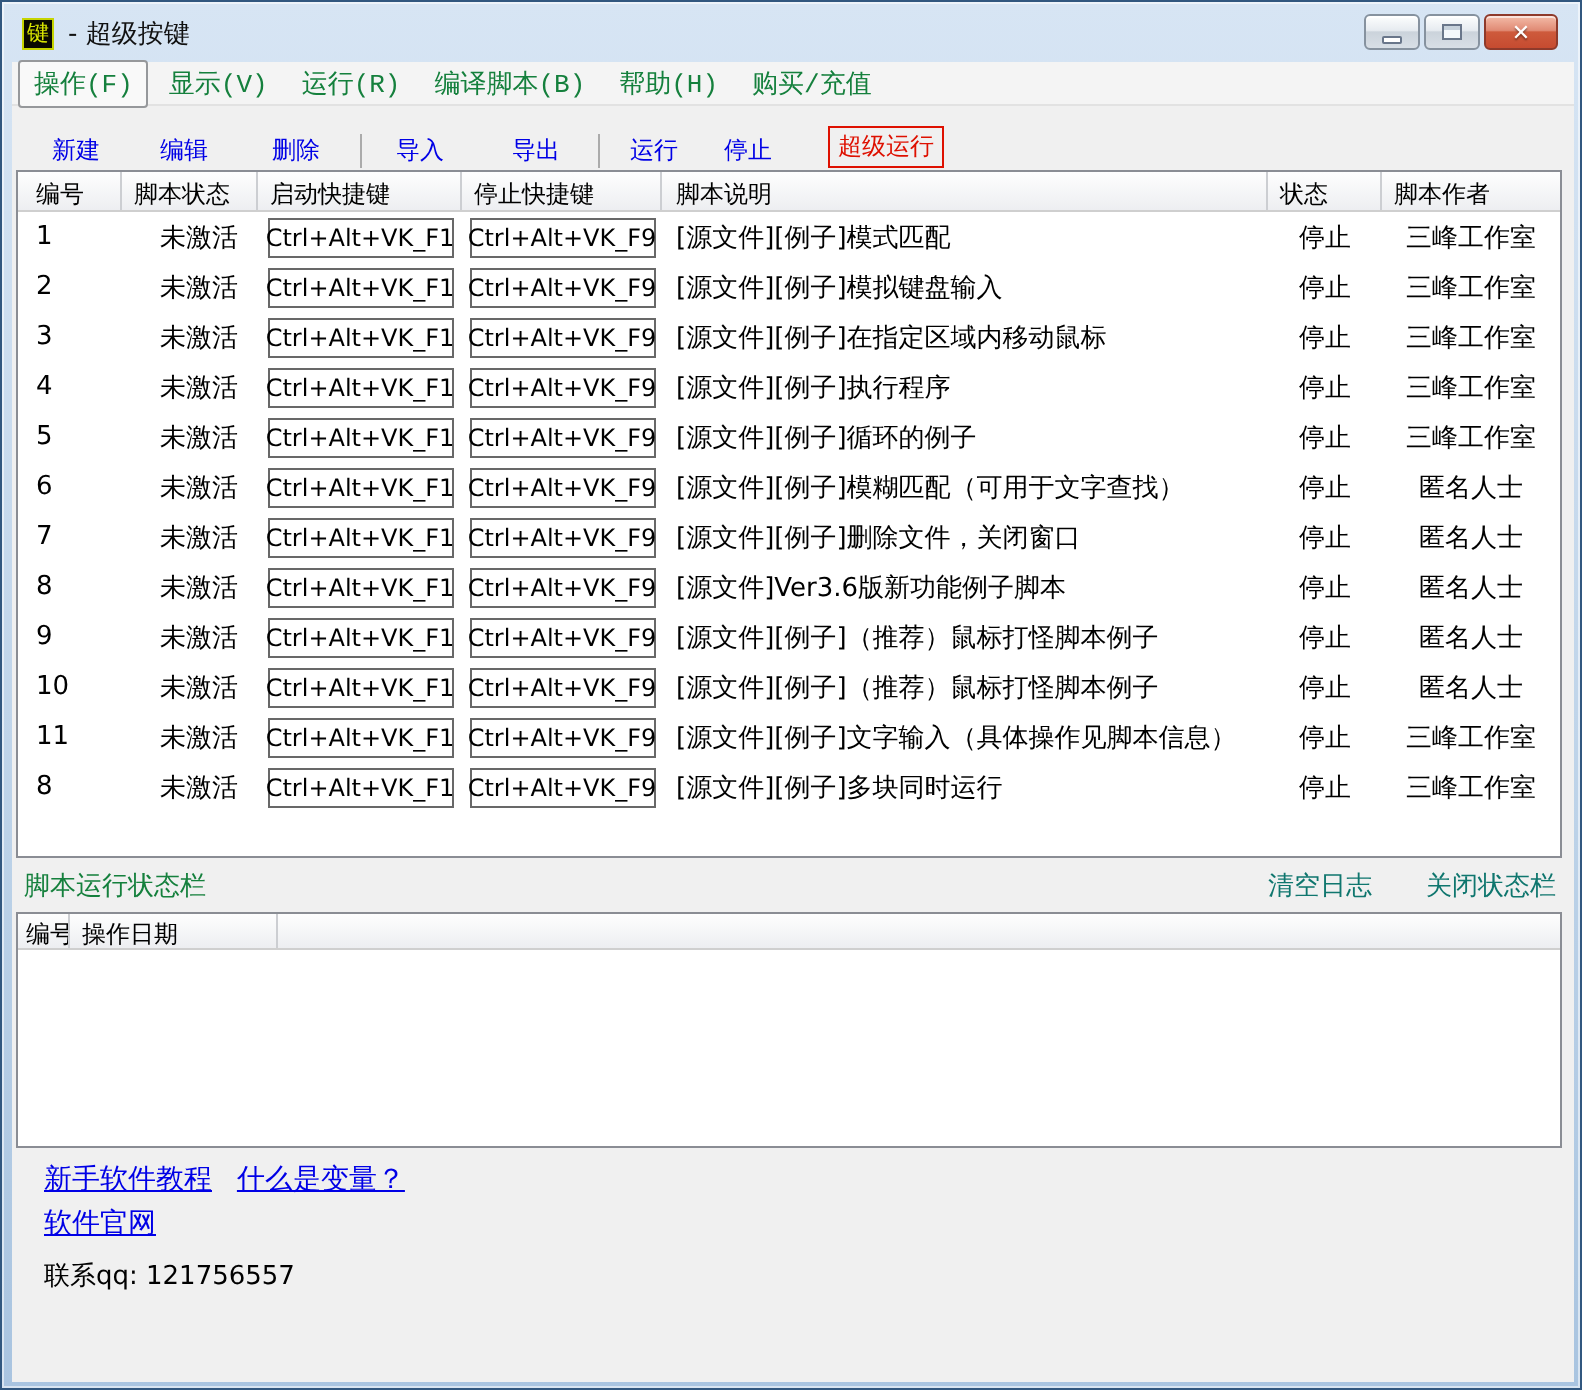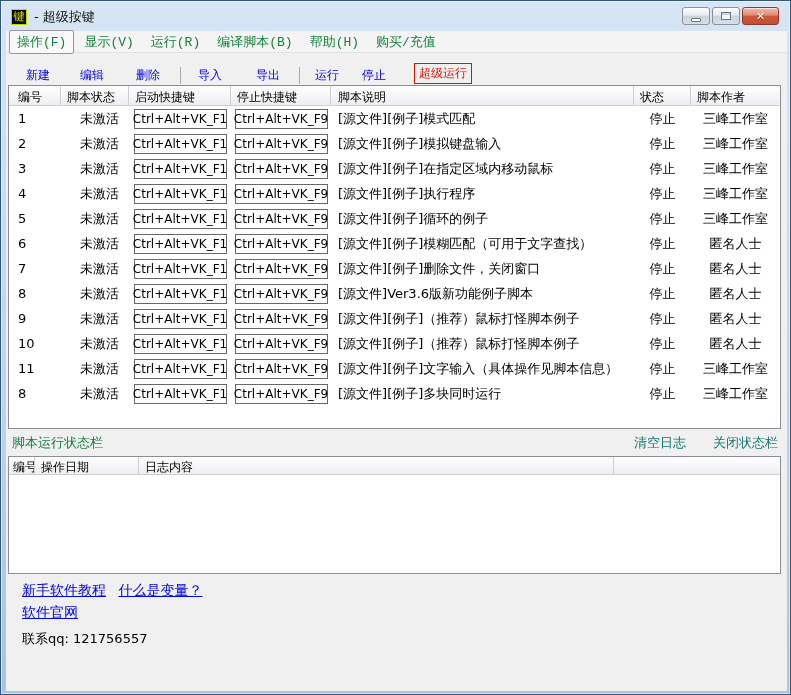--- a/index.html
+++ b/index.html
@@ -297,21 +297,20 @@
       <span class="status-links">
         <span>清空日志</span>
         <span>关闭状态栏</span>
       </span>
     </div>
 
     <div class="panel log-panel">
       <div class="thead log-thead">
         <div class="th lg-id" style="padding-left:4px">编号</div>
         <div class="th lg-date">操作日期</div>
-        <div class="th lg-msg">日志内容</div>
         <div class="th filler"></div>
       </div>
       <div></div>
     </div>
 
     <div class="footer">
       <div>
         <span class="flink">新手软件教程</span>
         <span class="flink">什么是变量？</span>
       </div>

